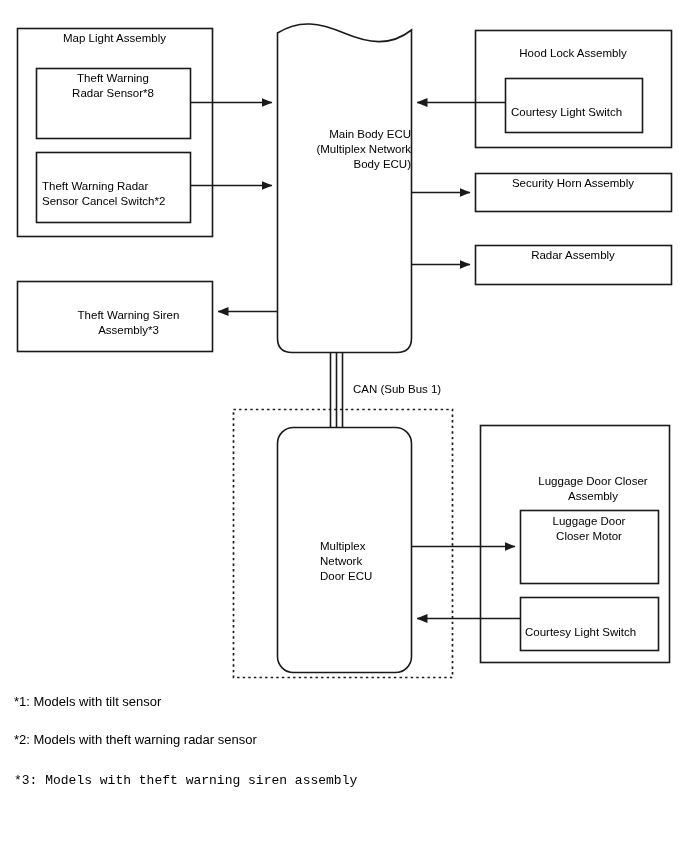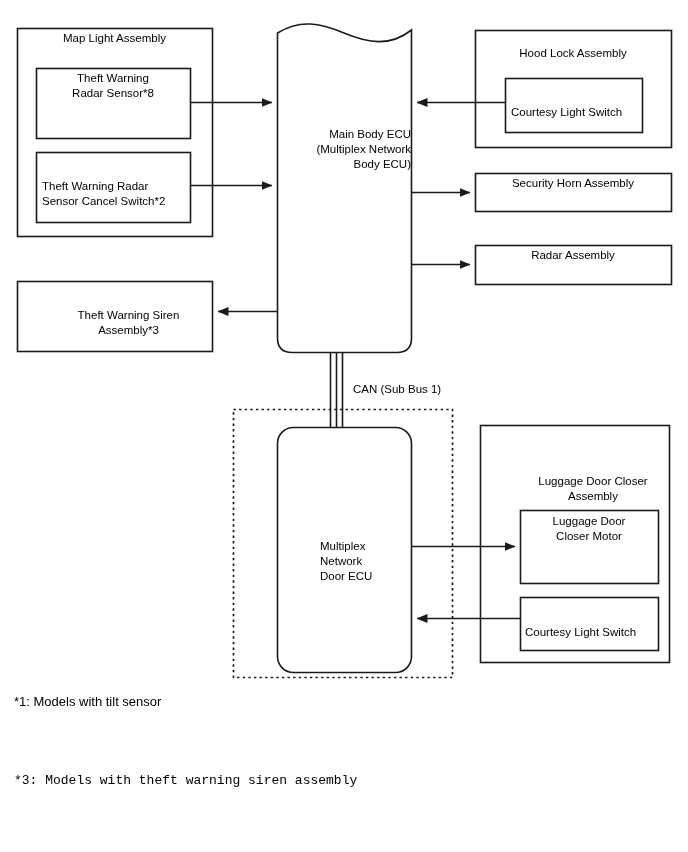--- a/index.html
+++ b/index.html
@@ -151,16 +151,17 @@
   <div class="lbl left" style="left:513px; top:450px; width:160px;text-align:center;">Luggage Door Closer
 Assembly</div>
 
   <div class="lbl center" style="left:520px; top:514px; width:138px;text-align:center;">Luggage Door
 Closer Motor</div>
 
   <div class="lbl left" style="left:525px; top:601px; width:135px;">Courtesy Light Switch</div>
 
   <div class="note" style="left:14px; top:694px;">*1: Models with tilt sensor</div>
 
+  <div class="note" style="left:14px; top:732px;">*2: Models with theft warning radar sensor</div>
 
   <div class="note" style="left:14px; top:773px;font-family:Liberation Mono, monospace;">*3: Models with theft warning siren assembly</div>
 
 </div>
 
 </body></html>

